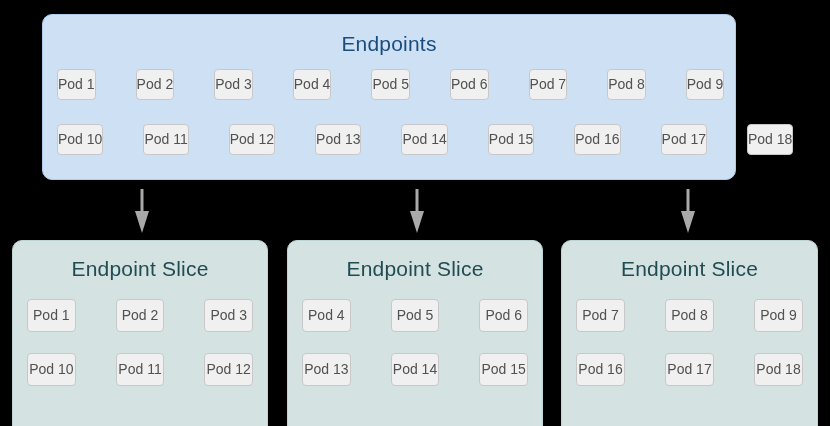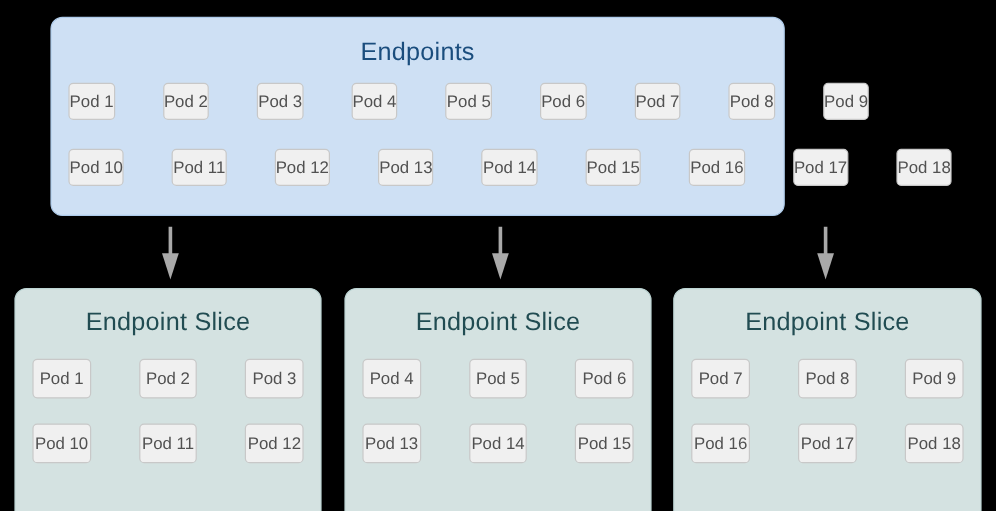--- a/index.html
+++ b/index.html
@@ -23,21 +23,21 @@
   }
   .canvas {
     position: relative;
     width: 830px; height: 426px;
     background: var(--canvas-bg);
   }
   
   .endpoints-box {
     position: absolute;
     left: 42px; top: 14px;
-    width: 612px; height: 166px;
+    width: 694px; height: 166px;
     background: var(--endpoints-bg);
     border: 1px solid var(--endpoints-border);
     border-radius: 10px;
     padding: 16px 14px 16px 14px;
     box-shadow: 0 2px 3px rgba(0,0,0,0.4);
   }
   .endpoints-box h2 {
     font-size: 21px;
     font-weight: 500;
     line-height: 26px;

